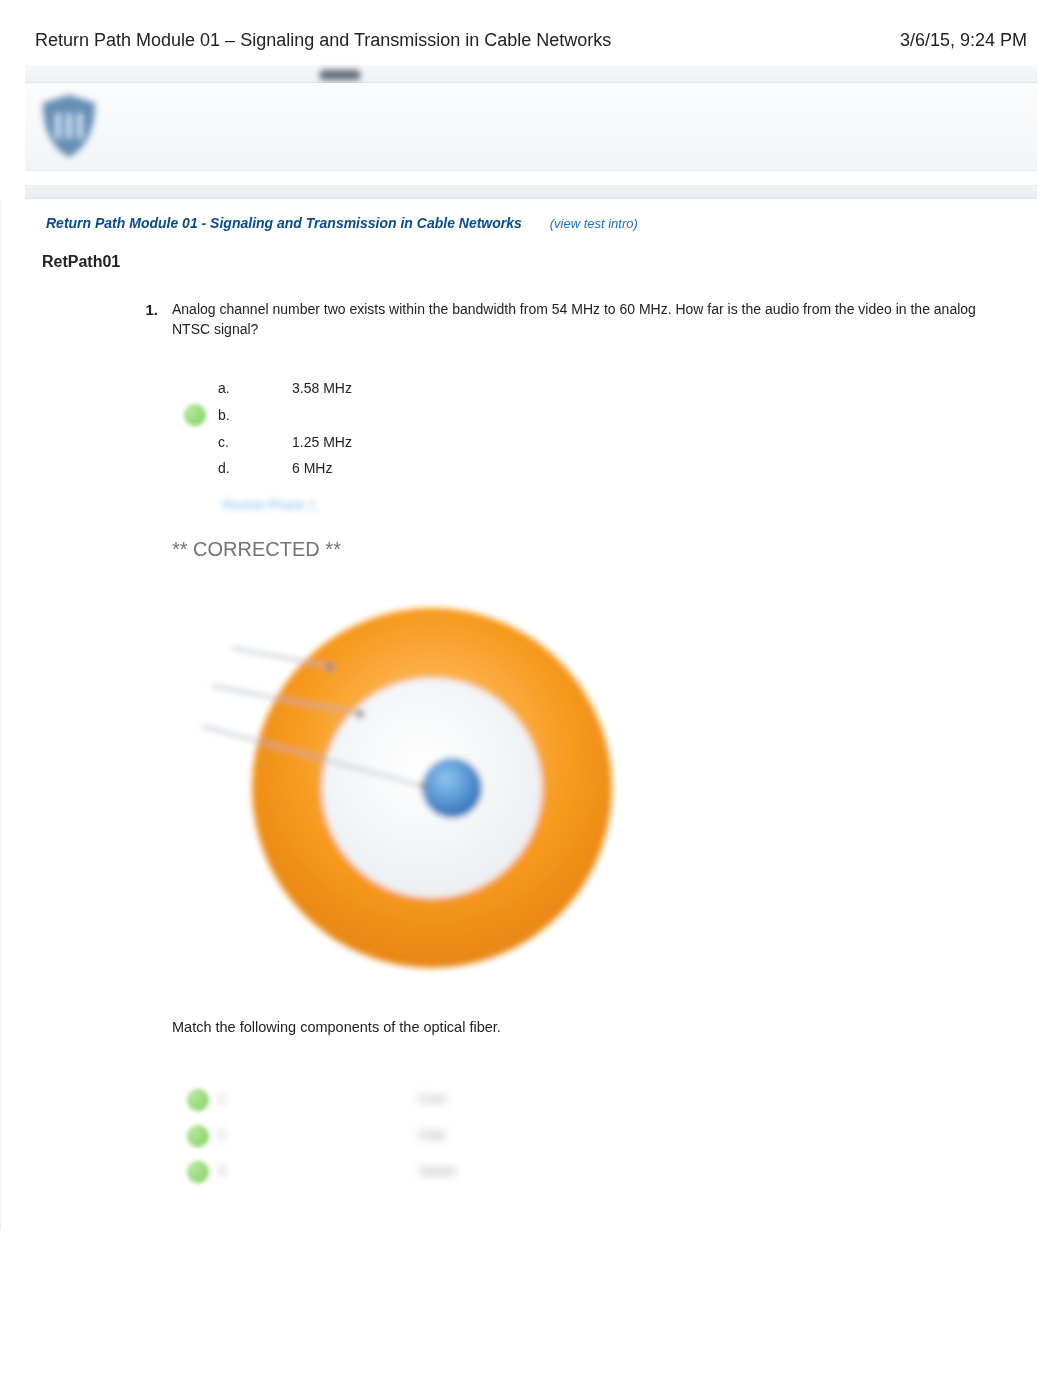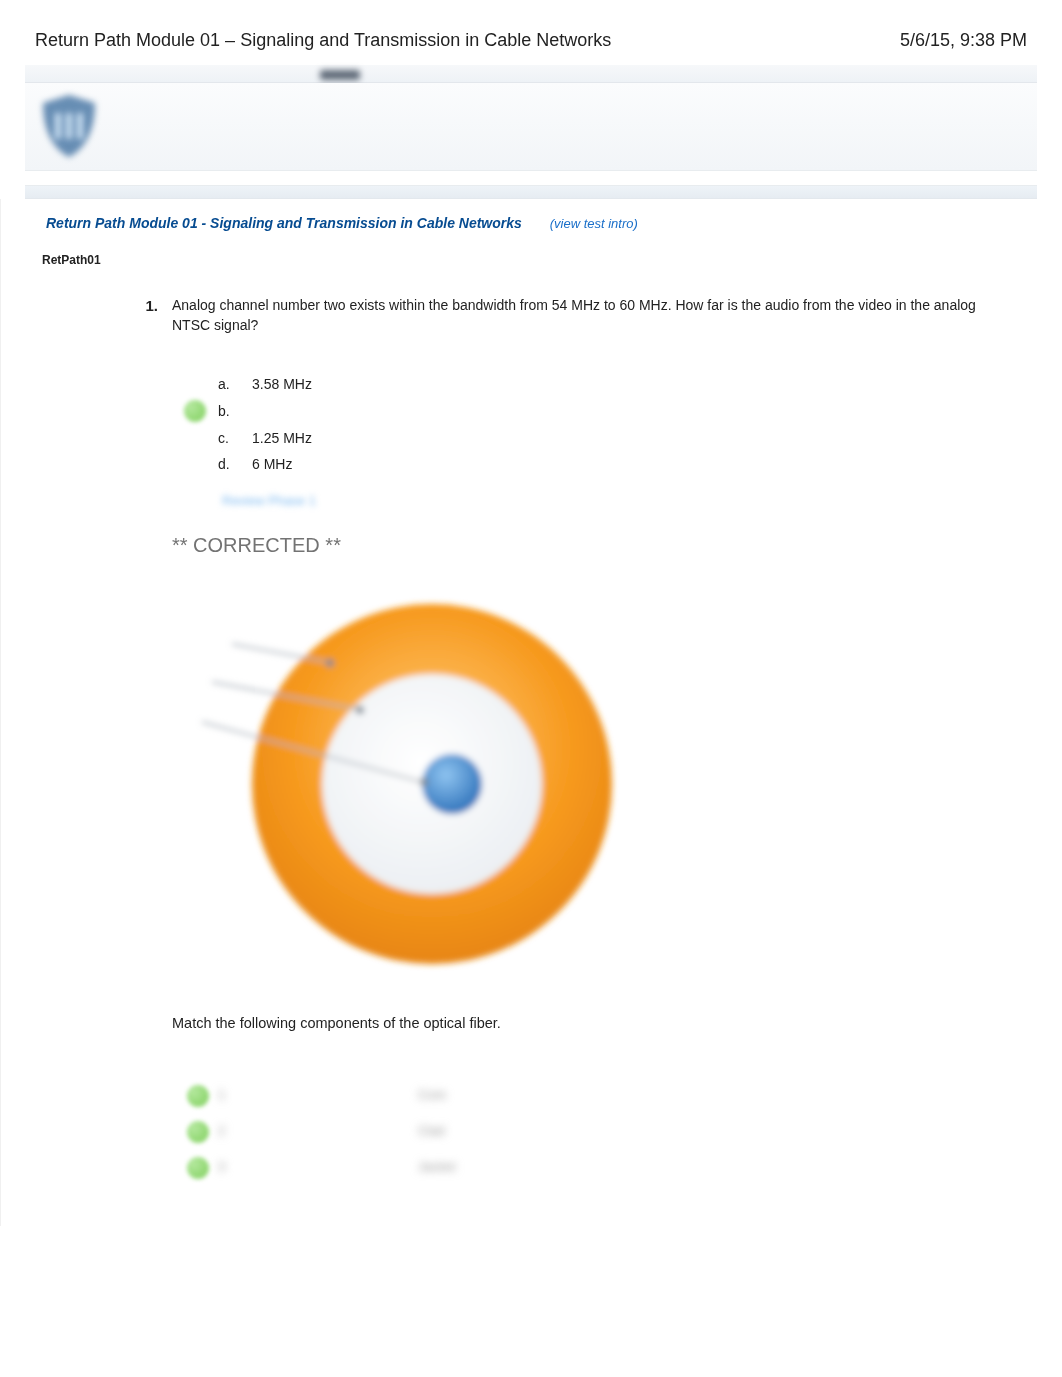--- a/index.html
+++ b/index.html
@@ -80,21 +80,21 @@
     color: #1a6fc9;
     font-weight: normal;
     font-style: italic;
     font-size: 13px;
     margin-left: 24px;
     text-decoration: none;
   }
   .section-label {
     padding: 12px 16px 18px 16px;
     font-weight: bold;
-    font-size: 12px;
+    font-size: 16px;
     color: #222;
   }
   .question-block {
     display: flex;
     padding: 10px 30px 0 106px;
   }
   .q-num {
     width: 40px;
     flex-shrink: 0;
     font-weight: bold;
@@ -130,20 +130,21 @@
     border-radius: 50%;
     background: radial-gradient(circle at 30% 30%, #b4e89e, #7fcf5c);
     filter: blur(2px);
   }
   .letter-col {
     width: 34px;
     color: #222;
   }
   .ans-col {
     flex: 1;
+    margin-left: 40px;
   }
   .review-link {
     margin: 18px 0 0 50px;
     color: #7bb8f0;
     font-size: 13px;
     filter: blur(3px);
   }
   .corrected {
     margin: 20px 0 14px 0;
     color: #737373;
@@ -177,21 +178,21 @@
     color: #999;
     filter: blur(4px);
     font-size: 13px;
   }
 </style>
 </head>
 <body>
 
 <div class="page-header">
   <div>Return Path Module 01 – Signaling and Transmission in Cable Networks</div>
-  <div>5/6/15, 9:38 PM</div>
+  <div>3/6/15, 9:24 PM</div>
 </div>
 
 <div class="banner-wrap">
   <div class="banner-top">
     <div class="tab"></div>
   </div>
   <div class="banner-body">
     <div class="logo-wrap">
       <svg width="72" height="72" viewBox="0 0 72 72">
         <path d="M36 4 L62 12 C62 40 52 58 36 66 C20 58 10 40 10 12 Z" fill="#2a5f96" opacity="0.7"></path>

